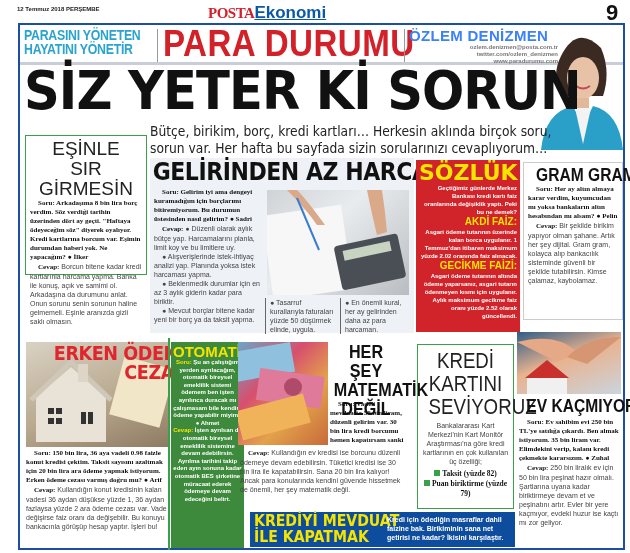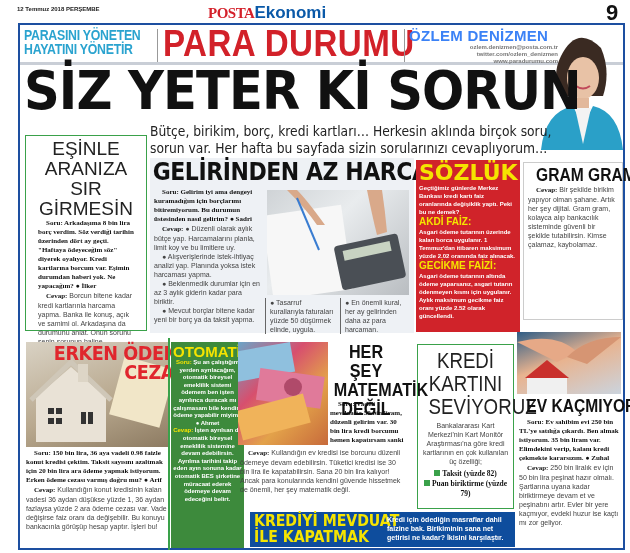--- a/index.html
+++ b/index.html
@@ -1,45 +1,45 @@
 <!DOCTYPE html>
 <html><head>
 <meta charset="utf-8">
 <style>
   * { box-sizing: border-box; margin: 0; padding: 0; }
   body { width: 630px; height: 553px; background: #fff; font-family: "Liberation Serif", serif; position: relative; overflow: hidden; color: #111; }
   .abs { position: absolute; }
   .topbar-date { left: 17px; top: 6px; font: bold 6px "Liberation Sans", sans-serif; color: #222; }
   .logo { left: 208px; top: 3px; font-family: "Liberation Sans", sans-serif; }
   .logo .posta { font: bold 15px "Liberation Serif", serif; color: #d4202a; letter-spacing: -0.5px; }
-  .logo .ek { font: bold 17px "Liberation Sans", sans-serif; color: #0a59a8; }
+  .logo .ek { font: bold 17px "Liberation Sans", sans-serif; color: #0a59a8; text-decoration: underline; }
   .pageno { left: 606px; top: 0px; font: bold 22px "Liberation Sans", sans-serif; color: #111; }
   .frame { left: 18px; top: 23px; width: 607px; height: 527px; border: 2px solid #1d4fa0; }
   .header-band { left: 20px; top: 25px; width: 603px; height: 40px; background: #fff; border-bottom: 3px solid #c9ced6; }
   .slogan { left: 24px; top: 28px; font: bold 14px/14px "Liberation Sans", sans-serif; color: #2aa3cf; letter-spacing: -0.3px; transform: scaleX(0.88); transform-origin: left; }
   .vsep { width: 1px; background: #999; }
   .para-durumu { left: 163px; top: 26px; font: bold 36px/36px "Liberation Sans", sans-serif; color: #d22129; letter-spacing: 0.5px; transform: scaleX(0.92); transform-origin: left; }
   .author-name { left: 409px; top: 27px; font: bold 15px "Liberation Sans", sans-serif; color: #3b82f6; letter-spacing: 0.3px; }
   .author-line { left: 410px; font: bold 6px "Liberation Sans", sans-serif; color: #777; text-align: right; width: 148px; }
   .photo { left: 531px; top: 26px; width: 92px; height: 124px; overflow: hidden; }
   .big-title { left: 24px; top: 64px; font: 900 54px/54px "DejaVu Sans", sans-serif; color: #111; letter-spacing: -1px; transform: scaleX(0.92); transform-origin: left; font-weight: bold; }
   .intro { left: 150px; top: 123px; width: 385px; font: 14px/17px "DejaVu Sans", sans-serif; color: #222; text-align: center; transform: scaleX(0.88); transform-origin: left; white-space: nowrap; }
   .box { position: absolute; }
   .q { font: bold 7px/9px "Liberation Serif", serif; color: #111; }
   .a { font: 7px/9px "Liberation Sans", sans-serif; color: #444; }
   .a b { font-family: "Liberation Serif", serif; color: #111; }
   .ind { text-indent: 8px; }
-  .esinle { left: 25px; top: 135px; width: 122px; height: 196px; border: 1.5px solid #3aa14a; padding: 3px 12px; }
+  .esinle { left: 25px; top: 135px; width: 122px; height: 140px; border: 1.5px solid #3aa14a; padding: 3px 4px; }
   .esinle h2 { font: 19px/20px "Liberation Sans", sans-serif; text-align: center; color: #222; font-weight: normal; }
   .gelir { left: 150px; top: 158px; width: 264px; height: 175px; background: #eef1f5; }
   .gelir h2 { font: bold 25px/27px "DejaVu Sans", sans-serif; color: #111; padding-left: 3px; letter-spacing: -0.5px; transform: scaleX(0.88); transform-origin: left; white-space: nowrap; }
   .gelir .col1 { position: absolute; left: 4px; top: 30px; width: 110px; }
   .img-calc { position: absolute; left: 117px; top: 32px; width: 142px; height: 105px; background: linear-gradient(135deg, #cfd3d6 0%, #e9ecee 40%, #b9bdc1 100%); overflow: hidden; }
   .gelir .sub { position: absolute; top: 140px; width: 72px; padding-left: 4px; border-left: 1px solid #666; }
-  .sozluk { left: 416px; top: 160px; width: 104px; height: 172px; background: #d0232a; color: #fff; text-align: left; padding: 2px 3px; }
+  .sozluk { left: 416px; top: 160px; width: 104px; height: 172px; background: #d0232a; color: #fff; text-align: right; padding: 2px 3px; }
   .sozluk h2 { font: bold 22px/22px "DejaVu Sans", sans-serif; color: #f5e400; letter-spacing: 0; }
   .sozluk p { font: bold 6px/8px "Liberation Sans", sans-serif; }
   .sozluk h3 { font: bold 10px/12px "Liberation Sans", sans-serif; color: #f5e400; }
   .gram { left: 523px; top: 162px; width: 100px; height: 158px; background: #fff; border: 1px solid #ccc; padding: 2px 4px; }
   .gram h2 { font: bold 19px/20px "Liberation Sans", sans-serif; color: #111; text-align: center; transform: scaleX(0.82); transform-origin: center; white-space: nowrap; }
   .erken { left: 20px; top: 340px; width: 172px; height: 208px; }
   .erken-img { position: absolute; left: 6px; top: 2px; width: 142px; height: 105px; background: linear-gradient(160deg, #d9d2c4 0%, #b9a98f 55%, #8d7b62 100%); overflow: hidden; }
   .erken h2 { position: absolute; right: 0; top: 4px; font: bold 20px/19px "DejaVu Sans", sans-serif; color: #e0262d; text-align: right; letter-spacing: -0.5px; transform: scaleX(0.88); transform-origin: right; }
   .erken .txt { position: absolute; left: 6px; top: 109px; width: 142px; }
   .bes { left: 171px; top: 342px; width: 73px; height: 206px; background: #3d8a3c; color: #fff; text-align: center; padding: 2px; }
@@ -99,21 +99,20 @@
 </div>
 
 <div class="abs big-title">SİZ YETER Kİ SORUN</div>
 <div class="abs intro">
   <div>Bütçe, birikim, borç, kredi kartları… Herkesin aklında birçok soru,</div>
   <div>sorun var. Her hafta bu sayfada sizin sorularınızı cevaplıyorum…</div>
 </div>
 
 <div class="box esinle">
   <h2>EŞİNLE</h2>
-  <h2>ARANIZA</h2>
   <h2>SIR GİRMESİN</h2>
   <p class="q ind">Soru: Arkadaşıma 8 bin lira borç verdim. Söz verdiği tarihin üzerinden dört ay geçti. "Haftaya ödeyeceğim söz" diyerek oyalıyor. Kredi kartlarına borcum var. Eşimin durumdan haberi yok. Ne yapacağım? ● İlker</p>
   <p class="a ind"><b>Cevap:</b> <span>Borcun bitene kadar kredi kartlarınla harcama yapma. Banka ile konuş, açık ve samimi ol. Arkadaşına da durumunu anlat. Onun sorunu senin sorunun haline gelmemeli. Eşinle aranızda gizli saklı olmasın.</span></p>
 </div>
 
 <div class="box gelir">
   <h2>GELİRİNDEN AZ HARCA</h2>
   <div class="col1">
     <p class="q ind">Soru: Gelirim iyi ama dengeyi kuramadığım için borçlarımı bitiremiyorum. Bu durumun üstesinden nasıl gelirim? ● Sadri</p>
     <p class="a ind"><b>Cevap:</b> <span>● Düzenli olarak aylık bütçe yap. Harcamalarını planla, limit koy ve bu limitlere uy.</span></p>
@@ -139,20 +138,21 @@
   <h2>SÖZLÜK</h2>
   <p>Geçtiğimiz günlerde Merkez Bankası kredi kartı faiz oranlarında değişiklik yaptı. Peki bu ne demek?</p>
   <h3>AKDİ FAİZ:</h3>
   <p>Asgari ödeme tutarının üzerinde kalan borca uygulanır. 1 Temmuz'dan itibaren maksimum yüzde 2.02 oranında faiz alınacak.</p>
   <h3>GECİKME FAİZİ:</h3>
   <p>Asgari ödeme tutarının altında ödeme yaparsanız, asgari tutarın ödenmeyen kısmı için uygulanır. Aylık maksimum gecikme faiz oranı yüzde 2.52 olarak güncellendi.</p>
 </div>
 
 <div class="box gram">
   <h2>GRAM GRAM</h2>
+  <p class="q ind">Soru: Her ay altın almaya karar verdim, kuyumcudan mı yoksa bankaların altın hesabından mı alsam? ● Pelin</p>
   <p class="a ind"><b>Cevap:</b> <span>Bir şekilde birikim yapıyor olman şahane. Artık her şey dijital. Gram gram, kolayca alıp bankacılık sisteminde güvenli bir şekilde tutabilirsin. Kimse çalamaz, kaybolamaz.</span></p>
 </div>
 
 <div class="box erken">
   <div class="erken-img">
     <svg width="142" height="105" viewBox="0 0 142 105">
       <rect x="90" y="20" width="52" height="60" fill="#f1e6c8" transform="rotate(15 116 50)"></rect>
       <path d="M10 55 L45 25 L80 55 L80 100 L10 100Z" fill="#e9e2d6"></path>
       <path d="M5 58 L45 20 L85 58" stroke="#cfc7b8" stroke-width="5" fill="none"></path>
       <rect x="52" y="22" width="10" height="18" fill="#ddd5c6"></rect>

